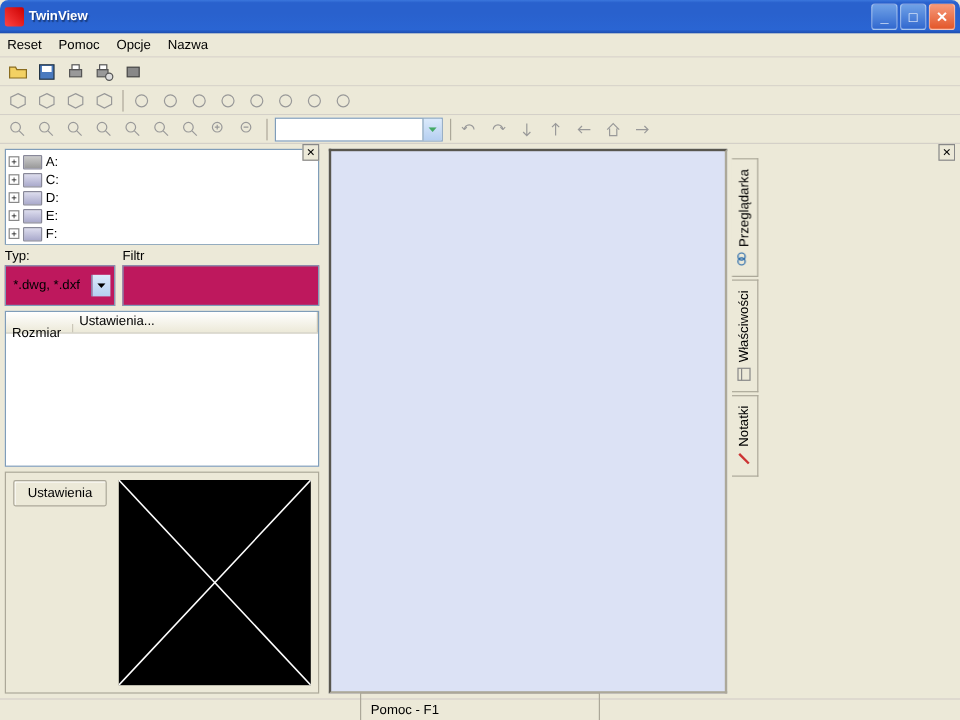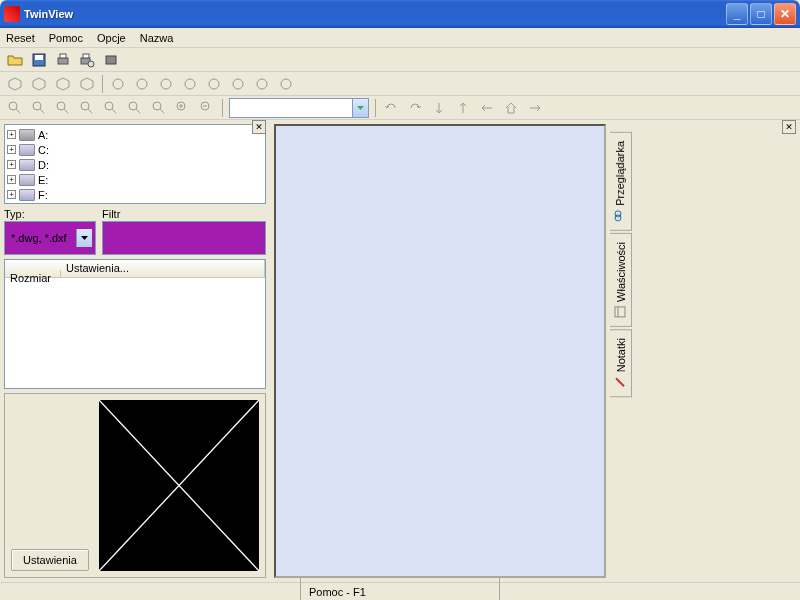--- a/index.html
+++ b/index.html
@@ -32,29 +32,29 @@
 .drive-tree .row { display: flex; align-items: center; gap: 3px; height: 15px; }
 .drive-tree .exp { width:9px;height:9px; border:1px solid #888; display:flex;align-items:center;justify-content:center; font-size:8px; line-height:1; }
 .drive-tree .dicon { width:16px;height:12px; background:linear-gradient(to bottom,#dde,#aac); border-radius:1px; border:1px solid #889; }
 .drive-tree .dicon.floppy { background:linear-gradient(to bottom,#ccc,#999); }
 
 .filter-row { display: flex; gap: 6px; }
 .filter-col { display:flex; flex-direction:column; }
 .filter-col.typ { width: 92px; }
 .filter-col.filtr { flex:1; }
 .filter-col label { font-size:11px; margin-bottom:1px; }
-.filter-col .combo, .filter-col input { height:20px; background:#a21caf; border:1px solid #7f9db9; font-size:11px; padding:16px 3px; display:flex;align-items:center; }
+.filter-col .combo, .filter-col input { height:20px; background:#be185d; border:1px solid #7f9db9; font-size:11px; padding:16px 3px; display:flex;align-items:center; }
 
 .file-list { flex:0 0 130px; background:white; border:1px solid #7f9db9; }
 .file-list .hdr { display:flex; height:18px; background:linear-gradient(to bottom,#fff,#ece9d8); border-bottom:1px solid #cbc7b8; }
 .file-list .hdr div { border-right:1px solid #cbc7b8; padding:2px 5px; }
 .file-list .hdr .c1{flex:0 0 130px;} .file-list .hdr .c2{flex:0 0 56px;margin-top:10px;} .file-list .hdr .c3{flex:1;}
 
 .preview-panel { flex:1; border:1px solid #aca899; background:#ece9d8; display:flex; padding:6px; gap:4px; }
-.settings-col { width:84px; display:flex; align-items:flex-end; }
+.settings-col { width:84px; display:flex; align-items:flex-start; }
 .settings-btn { width:78px; height:22px; background:#ece9d8; border:1px solid #aca899; border-radius:2px; box-shadow: inset 1px 1px 0 #fff; }
 .preview-box { flex:1; background:black; position:relative; }
 .preview-box svg { width:100%; height:100%; }
 
 .canvas { flex:1; margin:4px; background:#dce2f5; border:2px inset #aca899; }
 
 .right-panel { width:190px; display:flex; padding:4px 4px 4px 0; position:relative; }
 .right-panel .panel-close { top:0; right:4px; }
 .vtabs { width:22px; display:flex; flex-direction:column; gap:2px; padding-top:8px; }
 .vtab { writing-mode: vertical-rl; transform:rotate(180deg); padding:8px 2px; background:#ece9d8; border:1px solid #aca899; border-right:none; font-size:10px; display:flex; align-items:center; gap:4px; cursor:default; }

